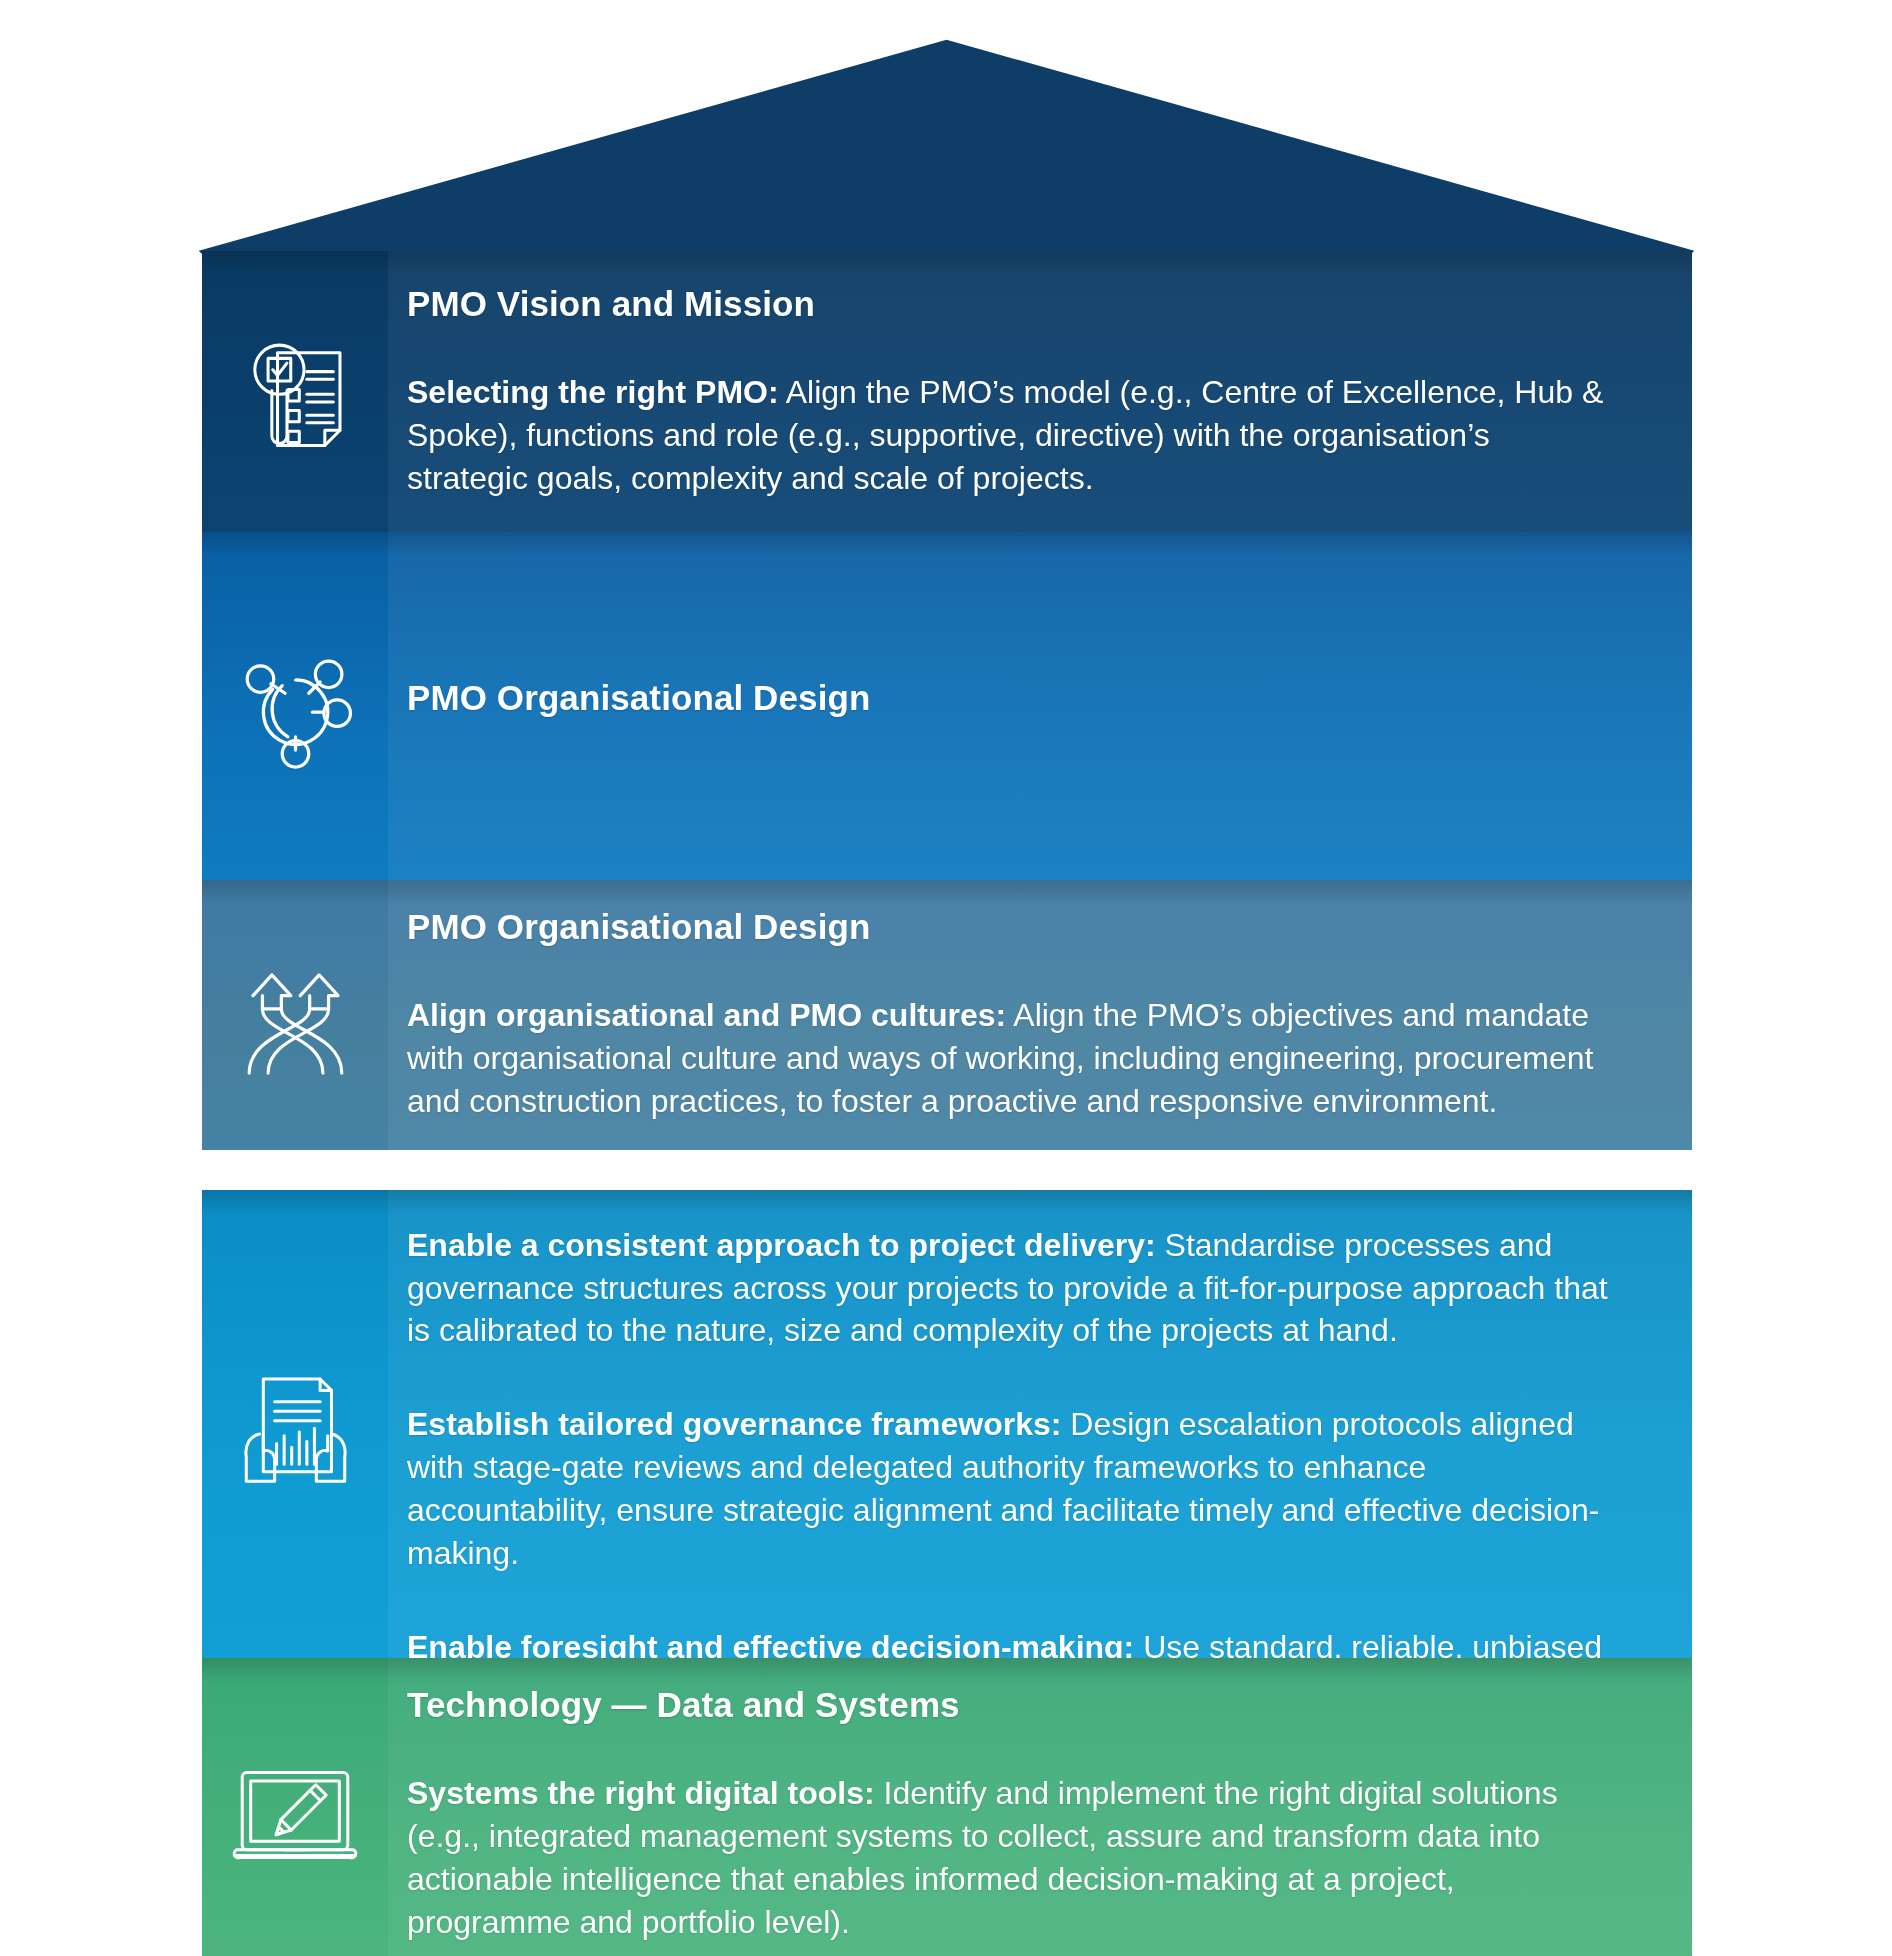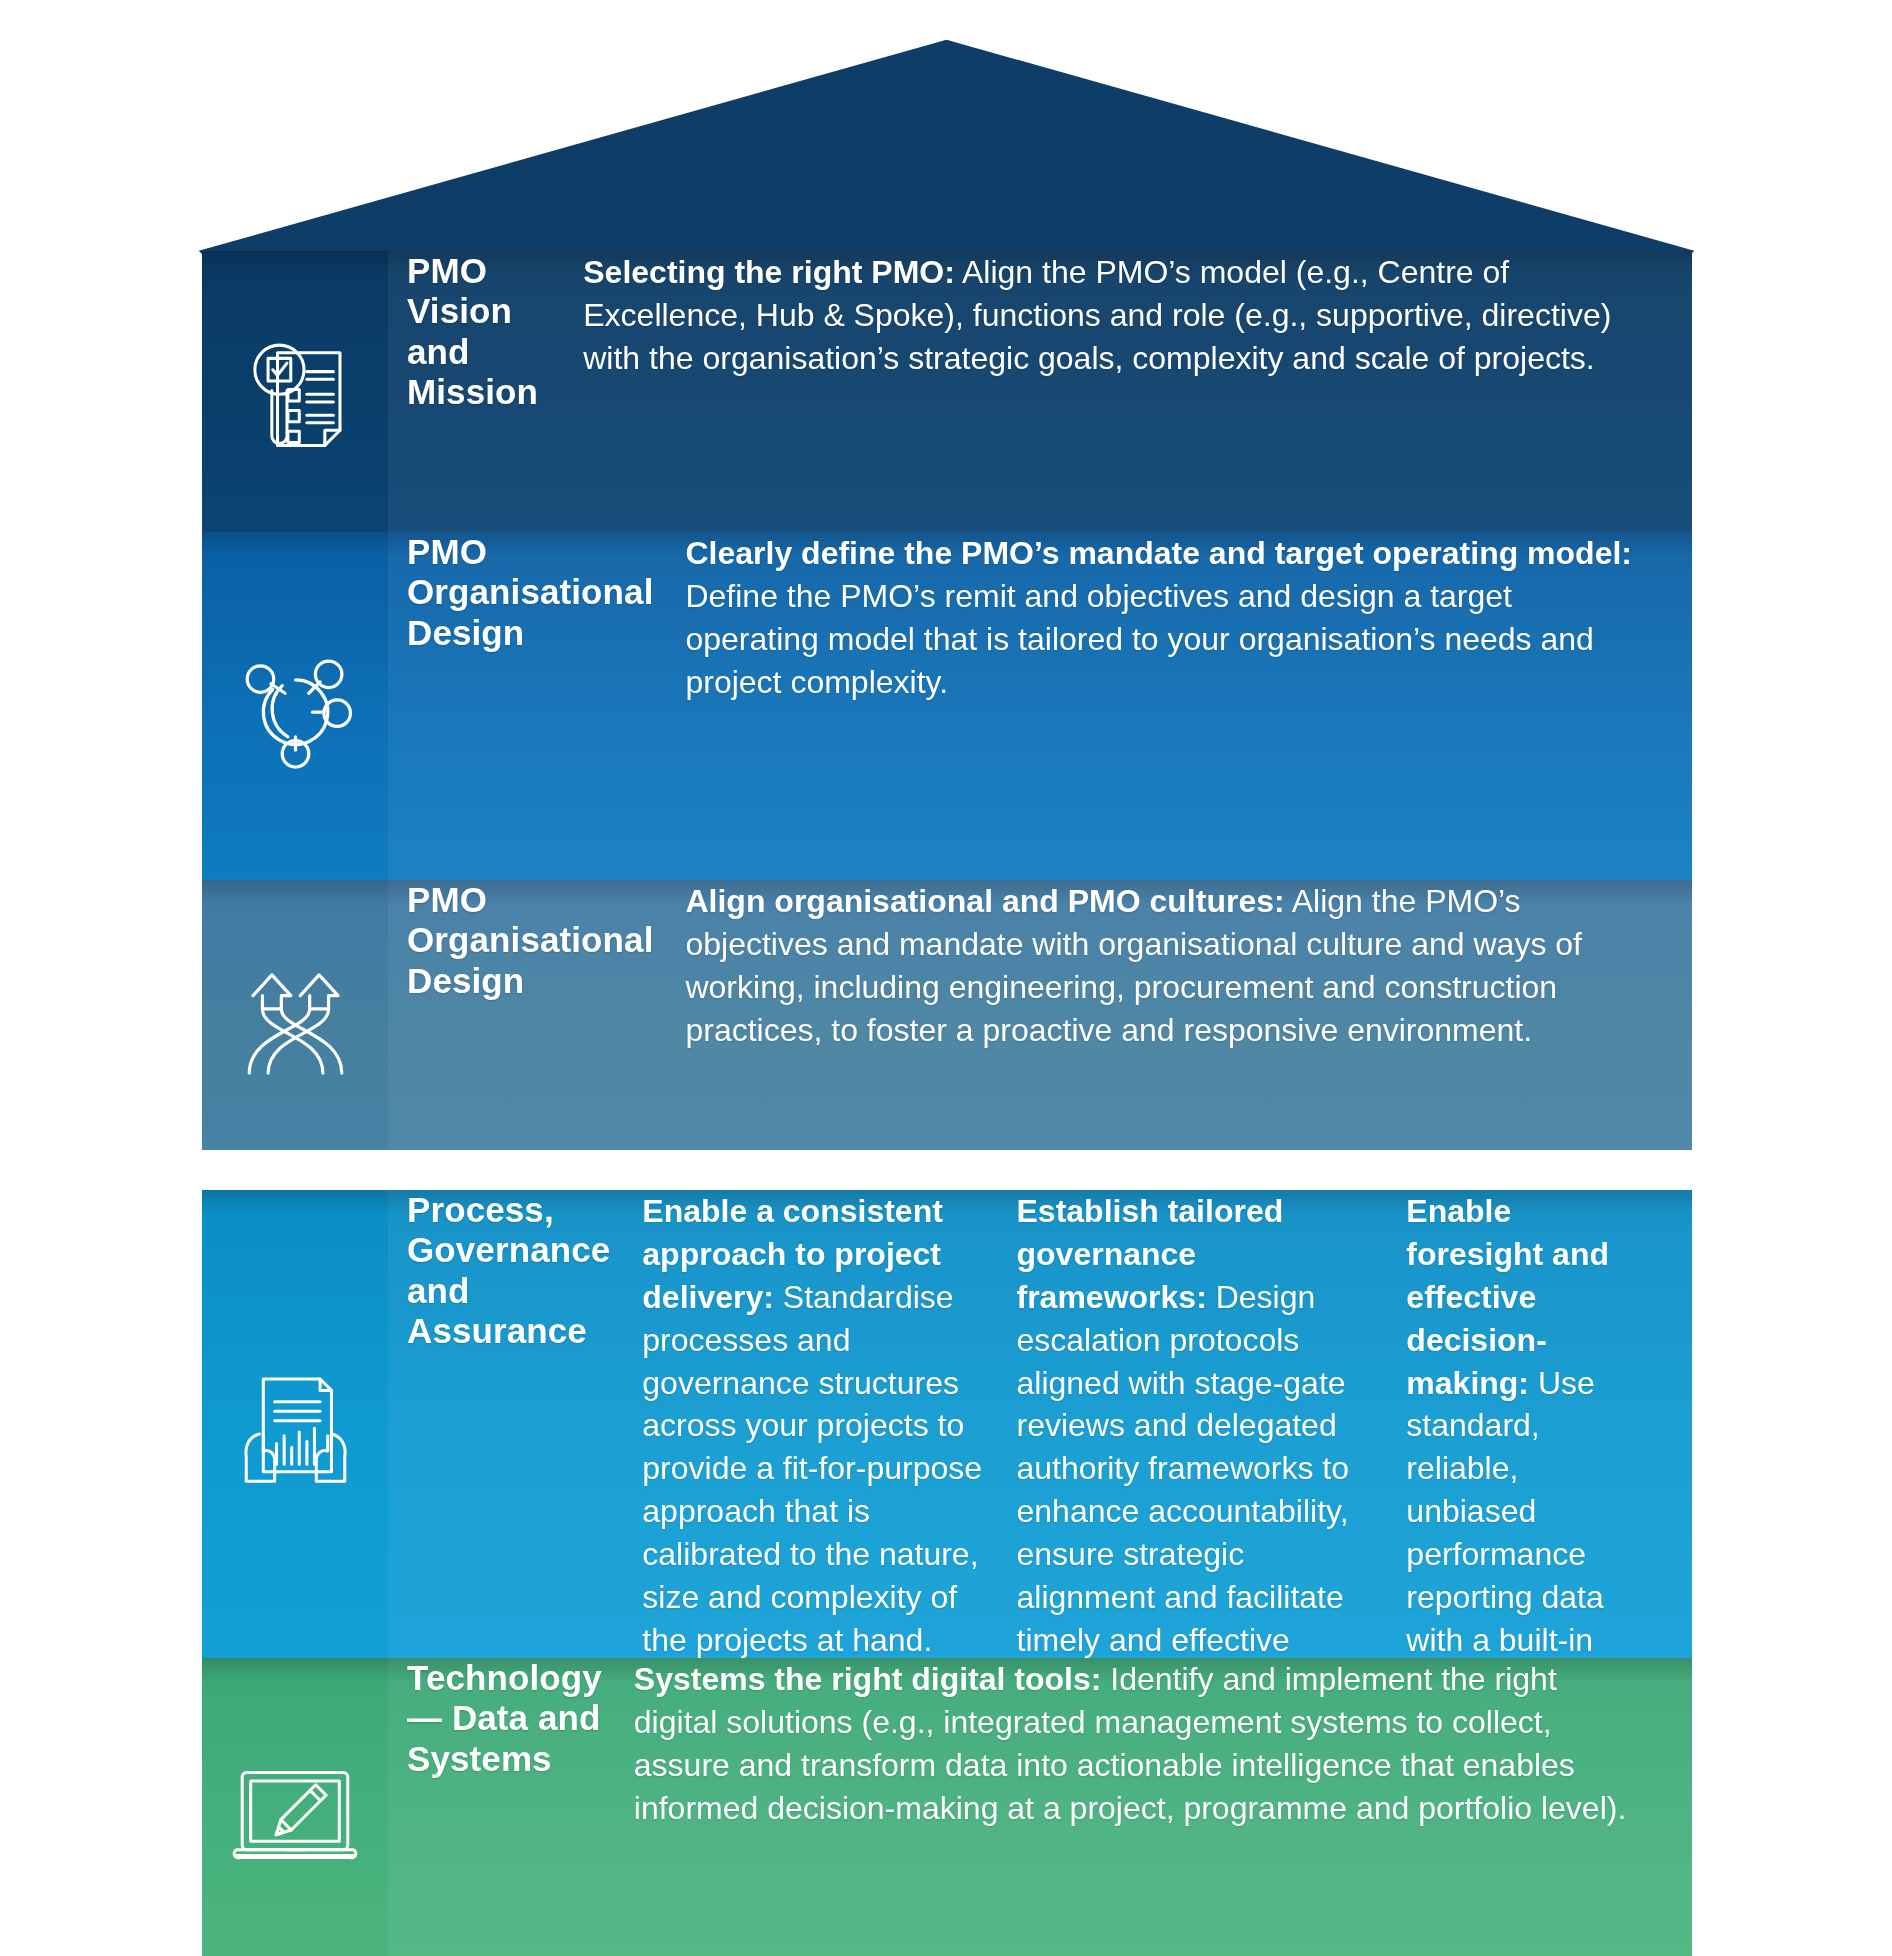--- a/index.html
+++ b/index.html
@@ -26,22 +26,22 @@
     pointer-events:none;
   }
   .band .inner{position:relative;display:flex;height:100%;}
   .iconcol{
     width:186px;flex:0 0 186px;
     display:flex;align-items:center;justify-content:center;
   }
   .iconcol svg{display:block;}
   .txtcol{
     flex:1 1 auto;
-    padding:0 54px 0 19px;
-    display:flex;justify-content:center;
+    padding:0 76px 0 19px;
+    display:flex;flex-direction:column;justify-content:center;
     color:#ffffff;
     gap:32px;
   }
   .b-title{
     font-size:35px;font-weight:700;letter-spacing:0.1px;
     margin:0 0 15px 0;line-height:1.15;
     text-shadow:0 0.9px 1.9px rgba(0,0,0,.18);
   }
   .para{
     font-size:32px;line-height:1.34;margin:0 0 19px 0;
@@ -126,23 +126,20 @@
             <path d="M52 44 a34 34 0 0 0 6 54"></path>
 
             <circle cx="29" cy="37" r="14"></circle>
             <circle cx="101" cy="32" r="14"></circle>
             <circle cx="110" cy="73" r="14"></circle>
             <circle cx="66" cy="116" r="14"></circle>
           </svg>
         </div>
         <div class="txtcol">
           <div class="b-title">PMO Organisational Design</div>
-          <p class="para">
-            <b>Clearly define the PMO’s mandate and target operating model:</b><span> Define the PMO’s remit and objectives and design a target operating model that is tailored to your organisation’s needs and project complexity.</span>
-          </p>
         </div>
       </div>
     </div>
 
     <div class="band" id="band-2">
       <div class="wash"></div>
       <div class="seam"></div>
       <div class="inner">
         <div class="iconcol">
           <svg width="119" height="123" viewBox="0 0 126 130" fill="none" stroke="#ffffff" stroke-width="3.4" stroke-linecap="round" stroke-linejoin="round">

